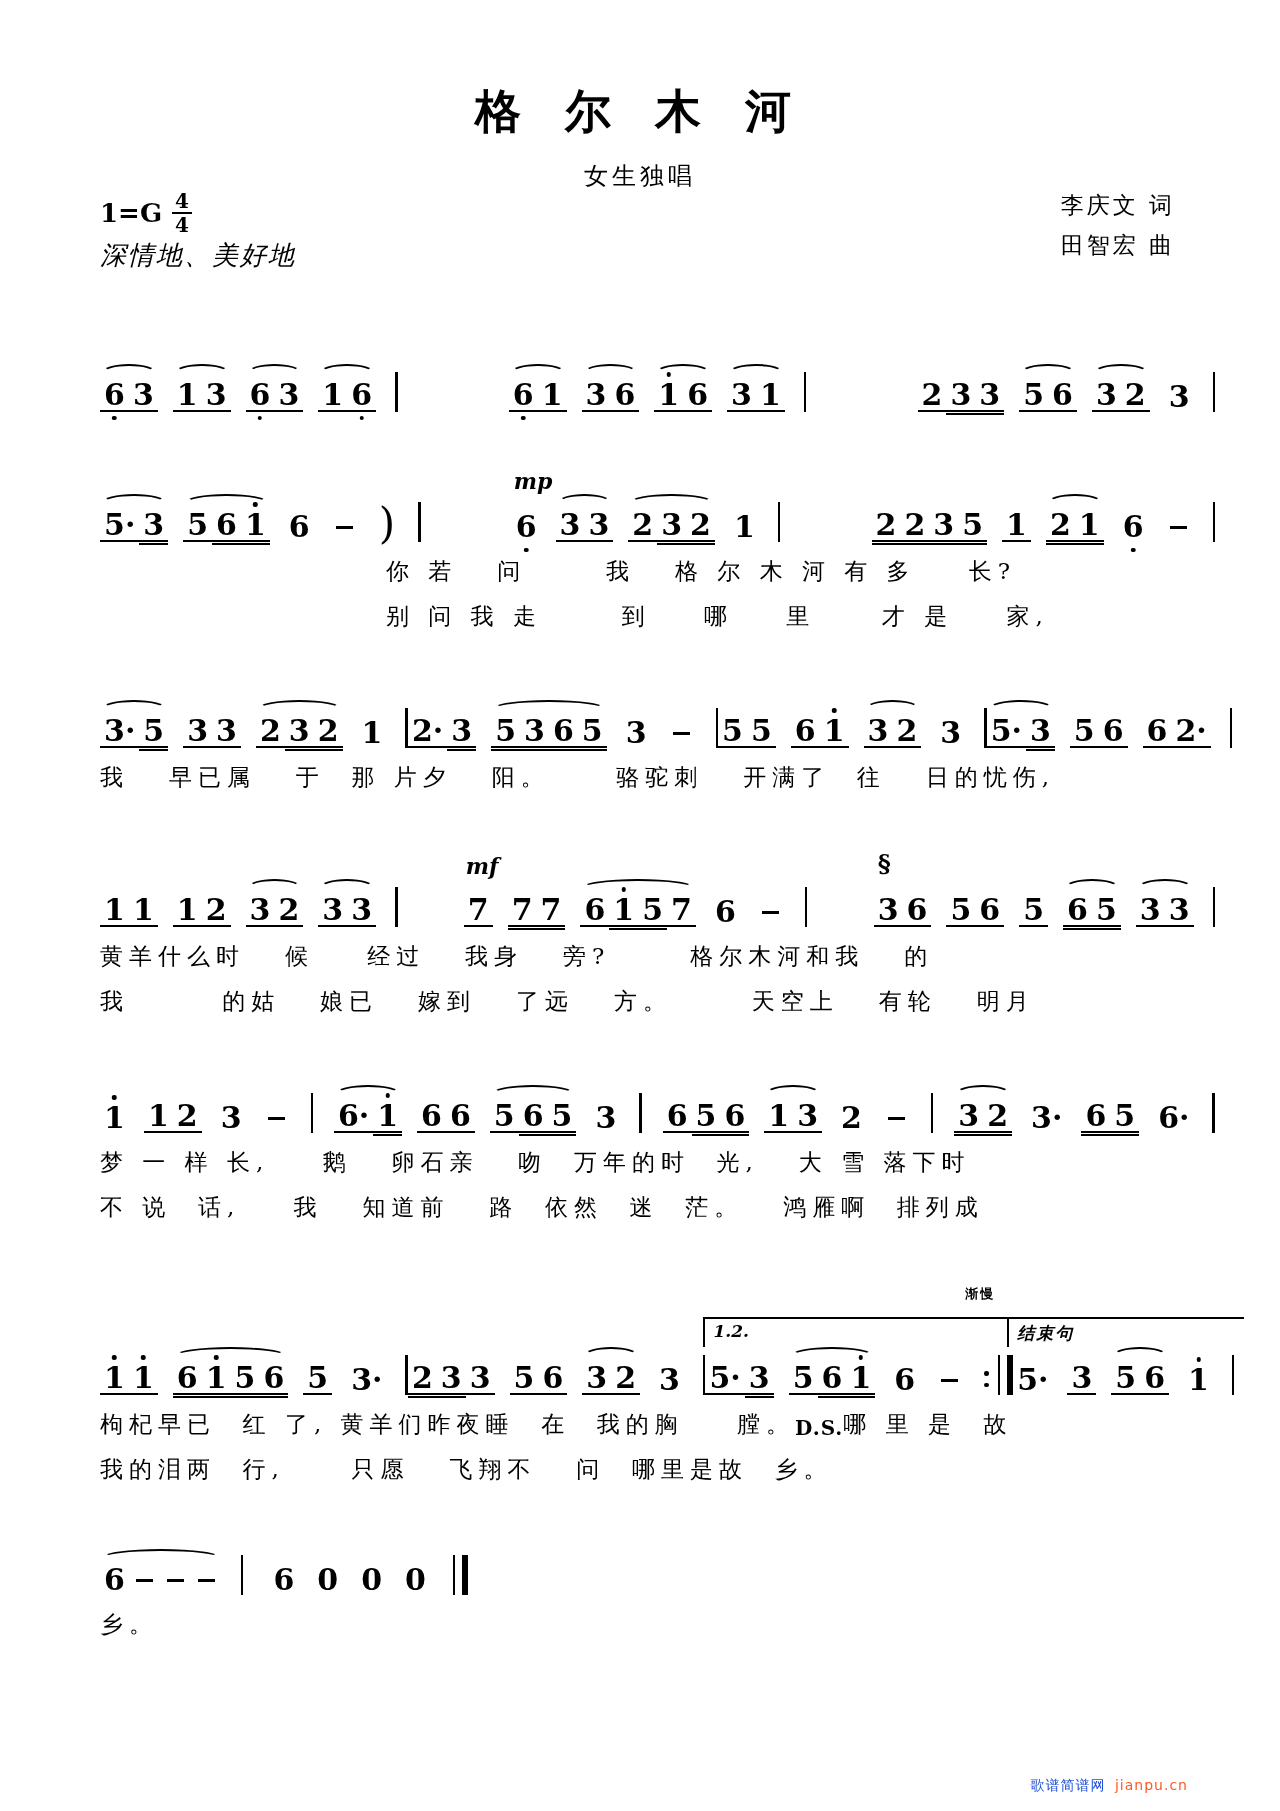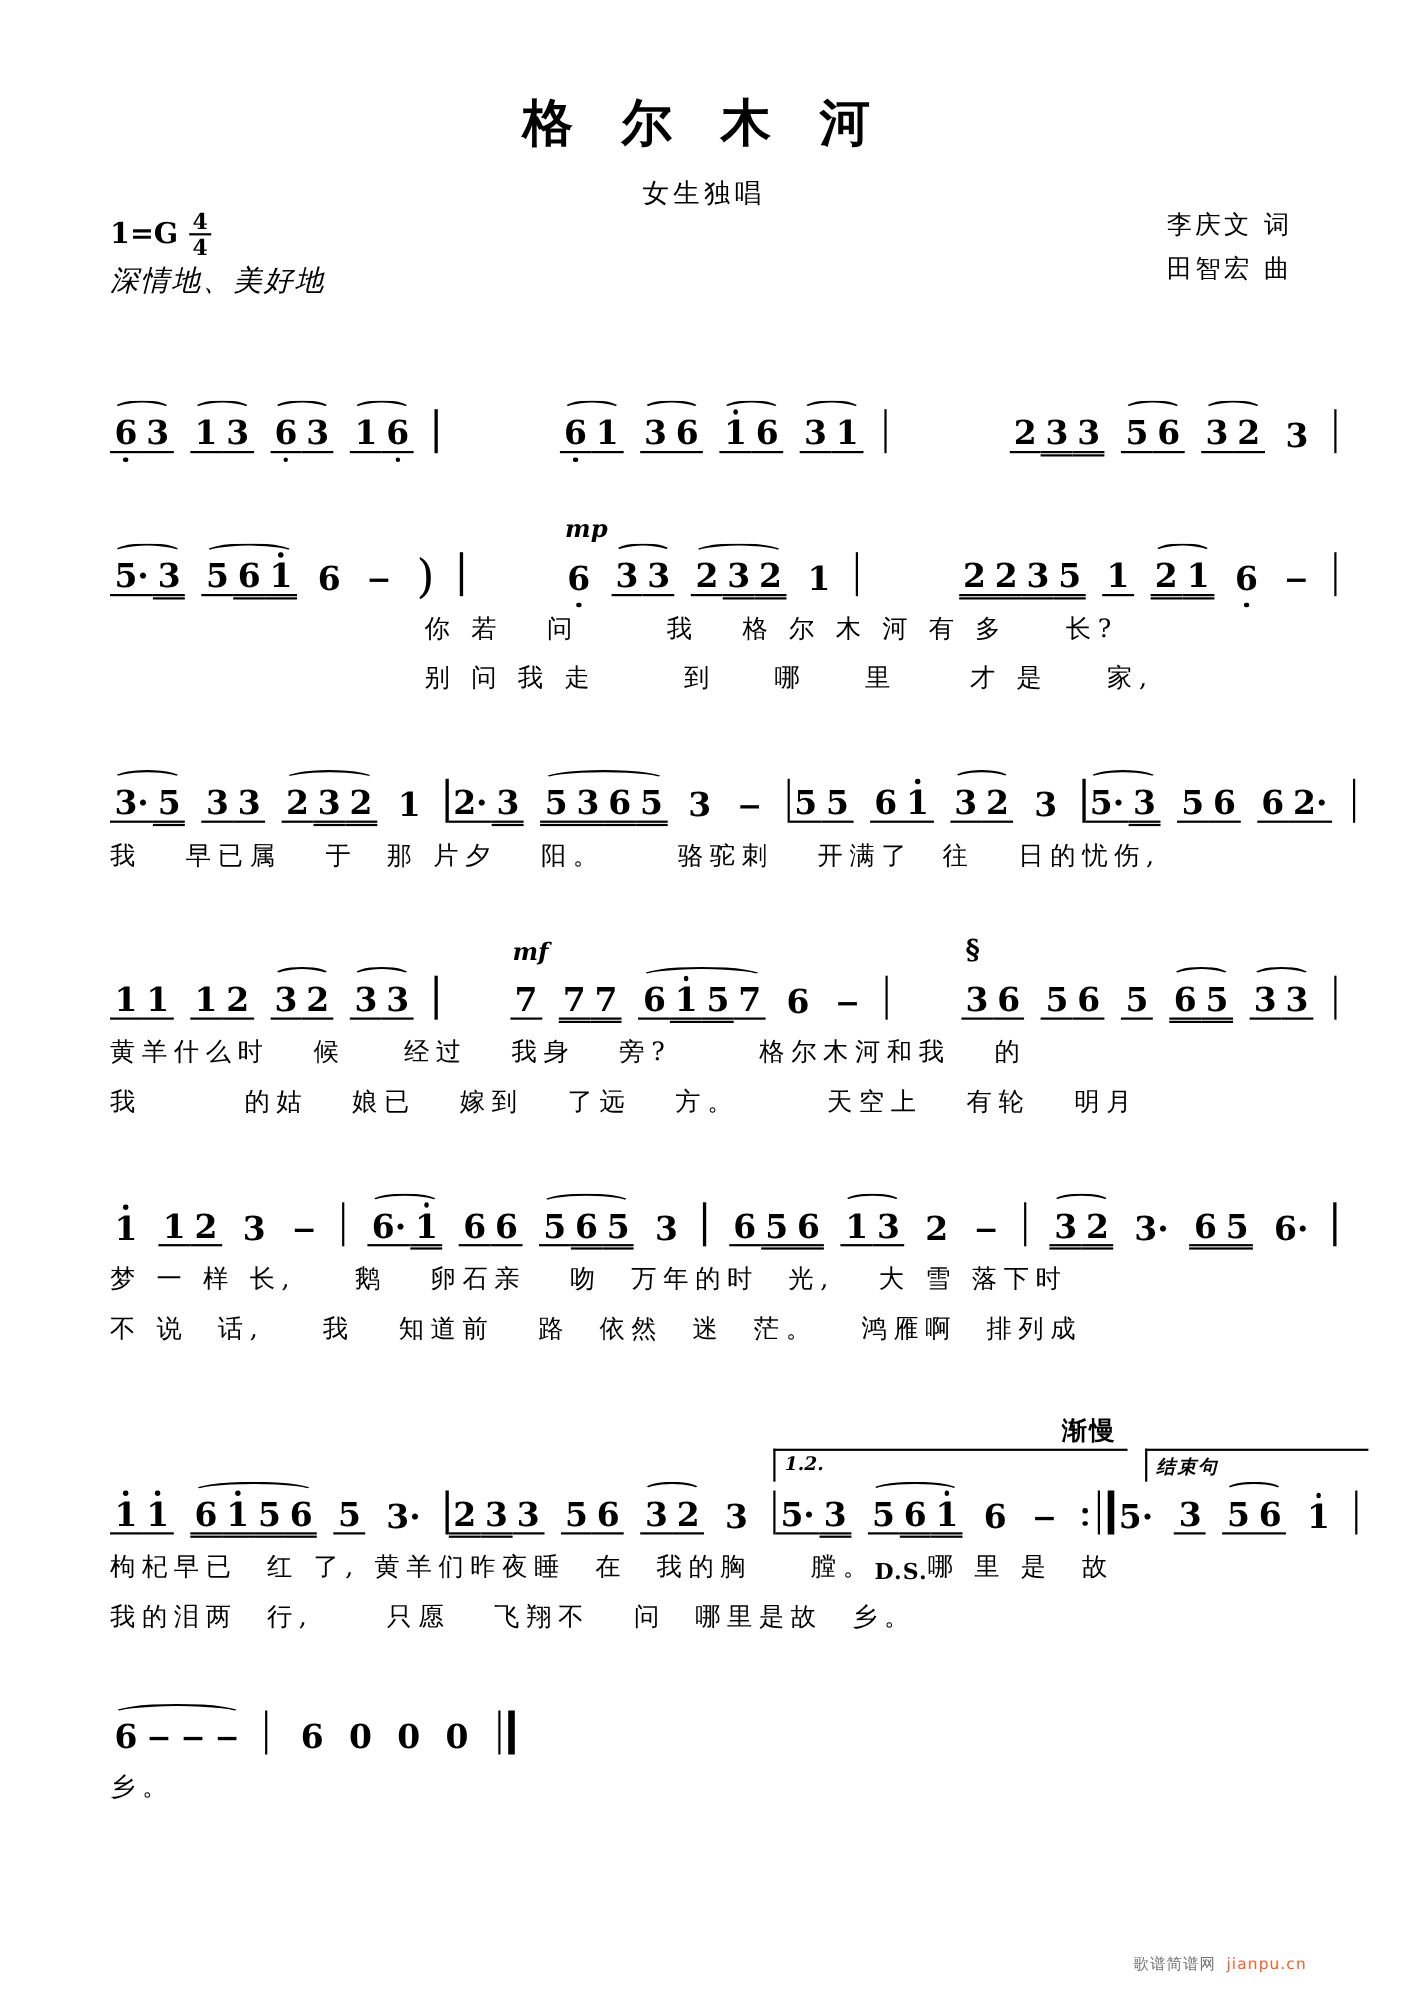--- a/index.html
+++ b/index.html
@@ -40,31 +40,31 @@
   .bar{width:2.5px;height:40px;background:#000;margin-left:4px;}
   .bar.thick{width:6px;}
   .barg{display:flex;align-items:flex-end;gap:3px;margin-left:4px;}
   .rdots{display:flex;flex-direction:column;gap:7px;margin:0 2px 8px 0;}
   .rdots i{width:4.5px;height:4.5px;border-radius:50%;background:#000;}
   
   .dyn{position:absolute;top:-34px;left:2px;font-style:italic;font-weight:700;font-size:22px;}
   .segno{position:absolute;top:-38px;left:4px;font-weight:700;font-size:25px;}
   .volta{position:absolute;top:-38px;left:-2px;right:-12px;height:28px;border-top:2.5px solid #000;border-left:2.5px solid #000;pointer-events:none;}
   .volta-label{position:absolute;top:2px;left:8px;font-style:italic;font-weight:700;font-size:17px;}
-  .ending{position:absolute;top:-38px;left:-6px;right:-10px;height:28px;border-top:2.5px solid #000;border-left:2.5px solid #000;pointer-events:none;margin-left:34px;}
+  .ending{position:absolute;top:-38px;left:-6px;right:-10px;height:28px;border-top:2.5px solid #000;border-left:2.5px solid #000;pointer-events:none;}
   .ending-label{position:absolute;top:3px;left:8px;font-style:italic;font-weight:700;font-size:17px;letter-spacing:2px;}
-  .rit{position:absolute;top:-70px;left:-48px;font-weight:700;font-size:23px;letter-spacing:2px;}
+  .rit{position:absolute;top:-70px;left:-48px;font-weight:700;font-size:13px;letter-spacing:2px;}
   
   .lyric-row{white-space:pre;font-size:23px;letter-spacing:6px;height:45px;display:flex;align-items:flex-end;
              font-family:"DejaVu Serif",serif;}
   .lyric-row span{white-space:pre;}
   .ds{font-weight:700;font-size:20px;letter-spacing:1px;}
   
   .footer{position:absolute;right:92px;bottom:16px;font-size:14px;letter-spacing:1px;font-family:"DejaVu Sans",sans-serif;}
-  .footer .site{color:#737373;}
+  .footer .site{color:#1d4ed8;}
   .footer .url{color:#ff5a22;margin-left:4px;}
 </style>
 </head>
 <body>
 
 <div class="page">
 
   <div class="header">
     <div class="title">格 尔 木 河</div>
     <div class="subtitle">女生独唱</div>

